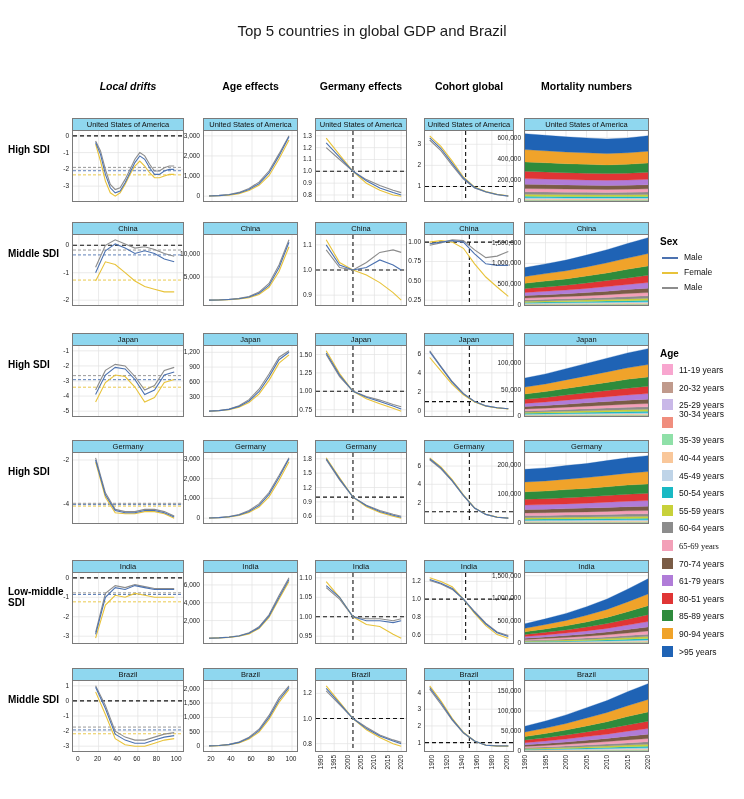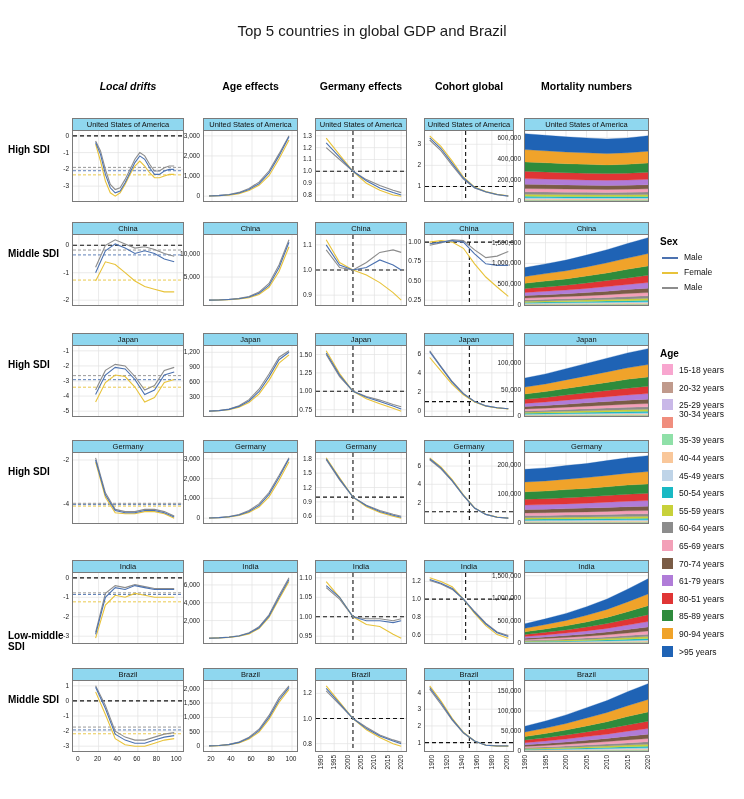--- a/index.html
+++ b/index.html
@@ -59,21 +59,21 @@
 <div id="charts">
     <div class="colhead" style="left: 72px; top: 80px; width: 112px; font-style: italic;">Local drifts</div>
     <div class="colhead" style="left: 203px; top: 80px; width: 95px;">Age effects</div>
     <div class="colhead" style="left: 315px; top: 80px; width: 92px;">Germany effects</div>
     <div class="colhead" style="left: 424px; top: 80px; width: 90px;">Cohort global</div>
     <div class="colhead" style="left: 524px; top: 80px; width: 125px;">Mortality numbers</div>
     <div class="rowlabel" style="left: 8px; width: 62px; top: 144px;">High SDI</div>
     <div class="rowlabel" style="left: 8px; width: 62px; top: 248px;">Middle SDI</div>
     <div class="rowlabel" style="left: 8px; width: 62px; top: 359px;">High SDI</div>
     <div class="rowlabel" style="left: 8px; width: 62px; top: 466px;">High SDI</div>
-    <div class="rowlabel" style="left: 8px; width: 62px; top: 586px; margin-top: 44px;">Low-middle SDI</div>
+    <div class="rowlabel" style="left: 8px; width: 62px; top: 586px;">Low-middle SDI</div>
     <div class="rowlabel" style="left: 8px; width: 62px; top: 694px;">Middle SDI</div>
     <div class="panel" style="left: 72px; top: 118px; width: 112px; height: 84px;">
       <div class="strip">United States of America</div>
       <div class="plotbox">
         <svg width="110" height="70" viewBox="0 0 110 70">
           <rect x="0" y="0" width="110" height="70" fill="#ffffff"></rect>
           <path d="M0 4.827586206896555 H110" fill="none" stroke="#e3e3e3" stroke-width="0.7"></path>
           <path d="M0 21.590038314176248 H110" fill="none" stroke="#e3e3e3" stroke-width="0.7"></path>
           <path d="M0 38.35249042145594 H110" fill="none" stroke="#e3e3e3" stroke-width="0.7"></path>
           <path d="M0 55.11494252873563 H110" fill="none" stroke="#e3e3e3" stroke-width="0.7"></path>
@@ -983,41 +983,41 @@
     <div class="legend-item" style="left: 684px; top: 252px;">Male</div>
     <div class="legend-line" style="left: 662px; top: 272px; width: 16px; background: rgb(232, 195, 58);"></div>
     <div class="legend-item" style="left: 684px; top: 267px;">Female</div>
     <div class="legend-line" style="left: 662px; top: 287px; width: 16px; background: rgb(140, 140, 140);"></div>
     <div class="legend-item" style="left: 684px; top: 282px;">Male</div>
   </div>
 
 <div class="legend-title" style="left:660px;top:348px;">Age</div>
 <div id="legend-age">
     <div class="legend-swatch" style="left: 662px; top: 364px; background: rgb(248, 166, 207);"></div>
-    <div class="legend-item" style="left: 679px; top: 365px;">15-18 years</div>
+    <div class="legend-item" style="left: 679px; top: 365px;">11-19 years</div>
     <div class="legend-swatch" style="left: 662px; top: 381.6px; background: rgb(192, 154, 140);"></div>
     <div class="legend-item" style="left: 679px; top: 382.6px;">20-32 years</div>
     <div class="legend-swatch" style="left: 662px; top: 399.2px; background: rgb(201, 184, 232);"></div>
     <div class="legend-item" style="left: 679px; top: 400.2px;">25-29 years</div>
     <div class="legend-swatch" style="left: 662px; top: 416.8px; background: rgb(240, 142, 126);"></div>
     <div class="legend-item" style="left: 679px; top: 409px;">30-34 years</div>
     <div class="legend-swatch" style="left: 662px; top: 434.4px; background: rgb(143, 224, 168);"></div>
     <div class="legend-item" style="left: 679px; top: 435.4px;">35-39 years</div>
     <div class="legend-swatch" style="left: 662px; top: 452px; background: rgb(249, 199, 154);"></div>
     <div class="legend-item" style="left: 679px; top: 453px;">40-44 years</div>
     <div class="legend-swatch" style="left: 662px; top: 469.6px; background: rgb(191, 212, 232);"></div>
     <div class="legend-item" style="left: 679px; top: 470.6px;">45-49 years</div>
     <div class="legend-swatch" style="left: 662px; top: 487.2px; background: rgb(25, 185, 196);"></div>
     <div class="legend-item" style="left: 679px; top: 488.2px;">50-54 years</div>
     <div class="legend-swatch" style="left: 662px; top: 504.8px; background: rgb(200, 209, 58);"></div>
     <div class="legend-item" style="left: 679px; top: 505.8px;">55-59 years</div>
     <div class="legend-swatch" style="left: 662px; top: 522.4px; background: rgb(140, 140, 140);"></div>
     <div class="legend-item" style="left: 679px; top: 523.4px;">60-64 years</div>
     <div class="legend-swatch" style="left: 662px; top: 540px; background: rgb(243, 160, 184);"></div>
-    <div class="legend-item" style="left: 679px; top: 541px;">65-69 years</div>
+    <div class="legend-item" style="left: 679px; top: 541px; font-family: Liberation Serif, serif;">65-69 years</div>
     <div class="legend-swatch" style="left: 662px; top: 557.6px; background: rgb(122, 92, 70);"></div>
     <div class="legend-item" style="left: 679px; top: 558.6px;">70-74 years</div>
     <div class="legend-swatch" style="left: 662px; top: 575.2px; background: rgb(176, 124, 216);"></div>
     <div class="legend-item" style="left: 679px; top: 576.2px;">61-79 years</div>
     <div class="legend-swatch" style="left: 662px; top: 592.8px; background: rgb(224, 53, 53);"></div>
     <div class="legend-item" style="left: 679px; top: 593.8px;">80-51 years</div>
     <div class="legend-swatch" style="left: 662px; top: 610.4px; background: rgb(46, 139, 60);"></div>
     <div class="legend-item" style="left: 679px; top: 611.4px;">85-89 years</div>
     <div class="legend-swatch" style="left: 662px; top: 628px; background: rgb(240, 163, 42);"></div>
     <div class="legend-item" style="left: 679px; top: 629px;">90-94 years</div>

